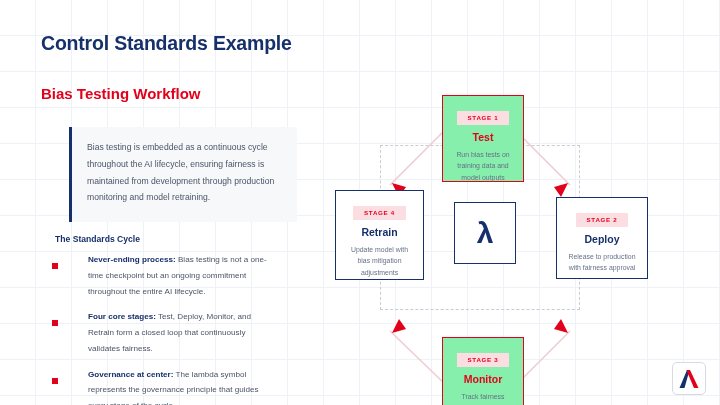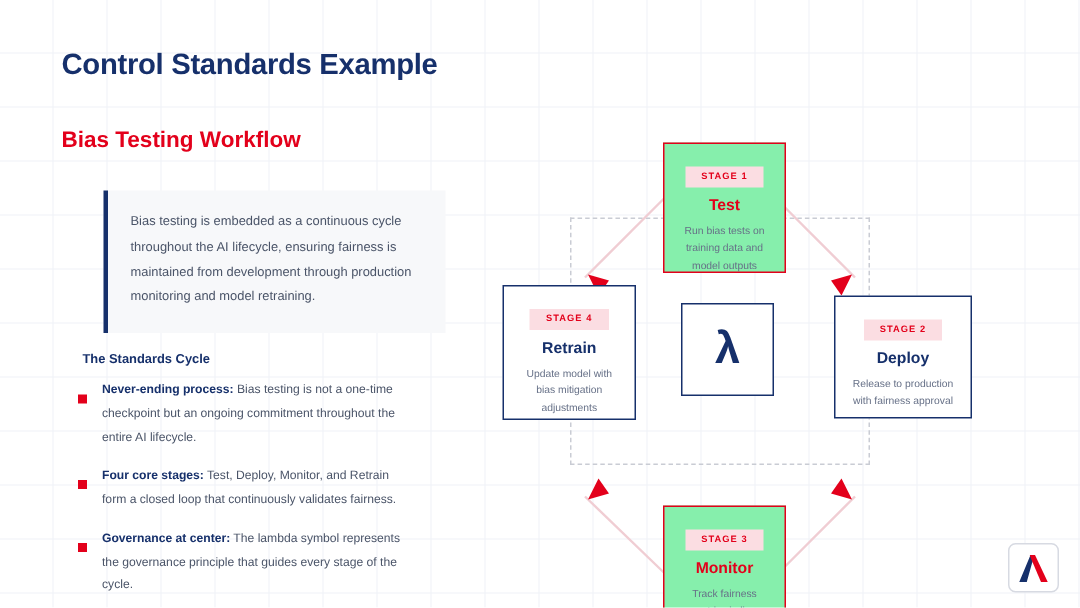--- a/index.html
+++ b/index.html
@@ -44,21 +44,21 @@
     font-size: 8.6px; font-weight: bold; color: #16306b;
   }
   #bullets {
     position: absolute; left: 52px; top: 252px; width: 215px;
   }
   .bullet { position: relative; padding-left: 16px; margin-bottom: 10px; }
   .bullet .marker {
     position: absolute; left: 0; top: 11px;
     width: 6px; height: 6px; background: #e3001b;
   }
-  .bullet .btext { font-size: 8.1px; color: #4a5468; line-height: 1.95; }
+  .bullet .btext { font-size: 8.1px; color: #4a5468; line-height: 1.95; margin-left: 20px; }
   .bullet .btext b { color: #16306b; font-weight: bold; }
 
   
   #diagram { position: absolute; left: 320px; top: 85px; width: 400px; height: 320px; }
   #dash-rect {
     position: absolute; left: 60px; top: 60px; width: 200px; height: 165px;
     border: 1px dashed #c9ccd4;
   }
   #svg-arrows { position: absolute; left: 0; top: 0; width: 400px; height: 320px; }
 

